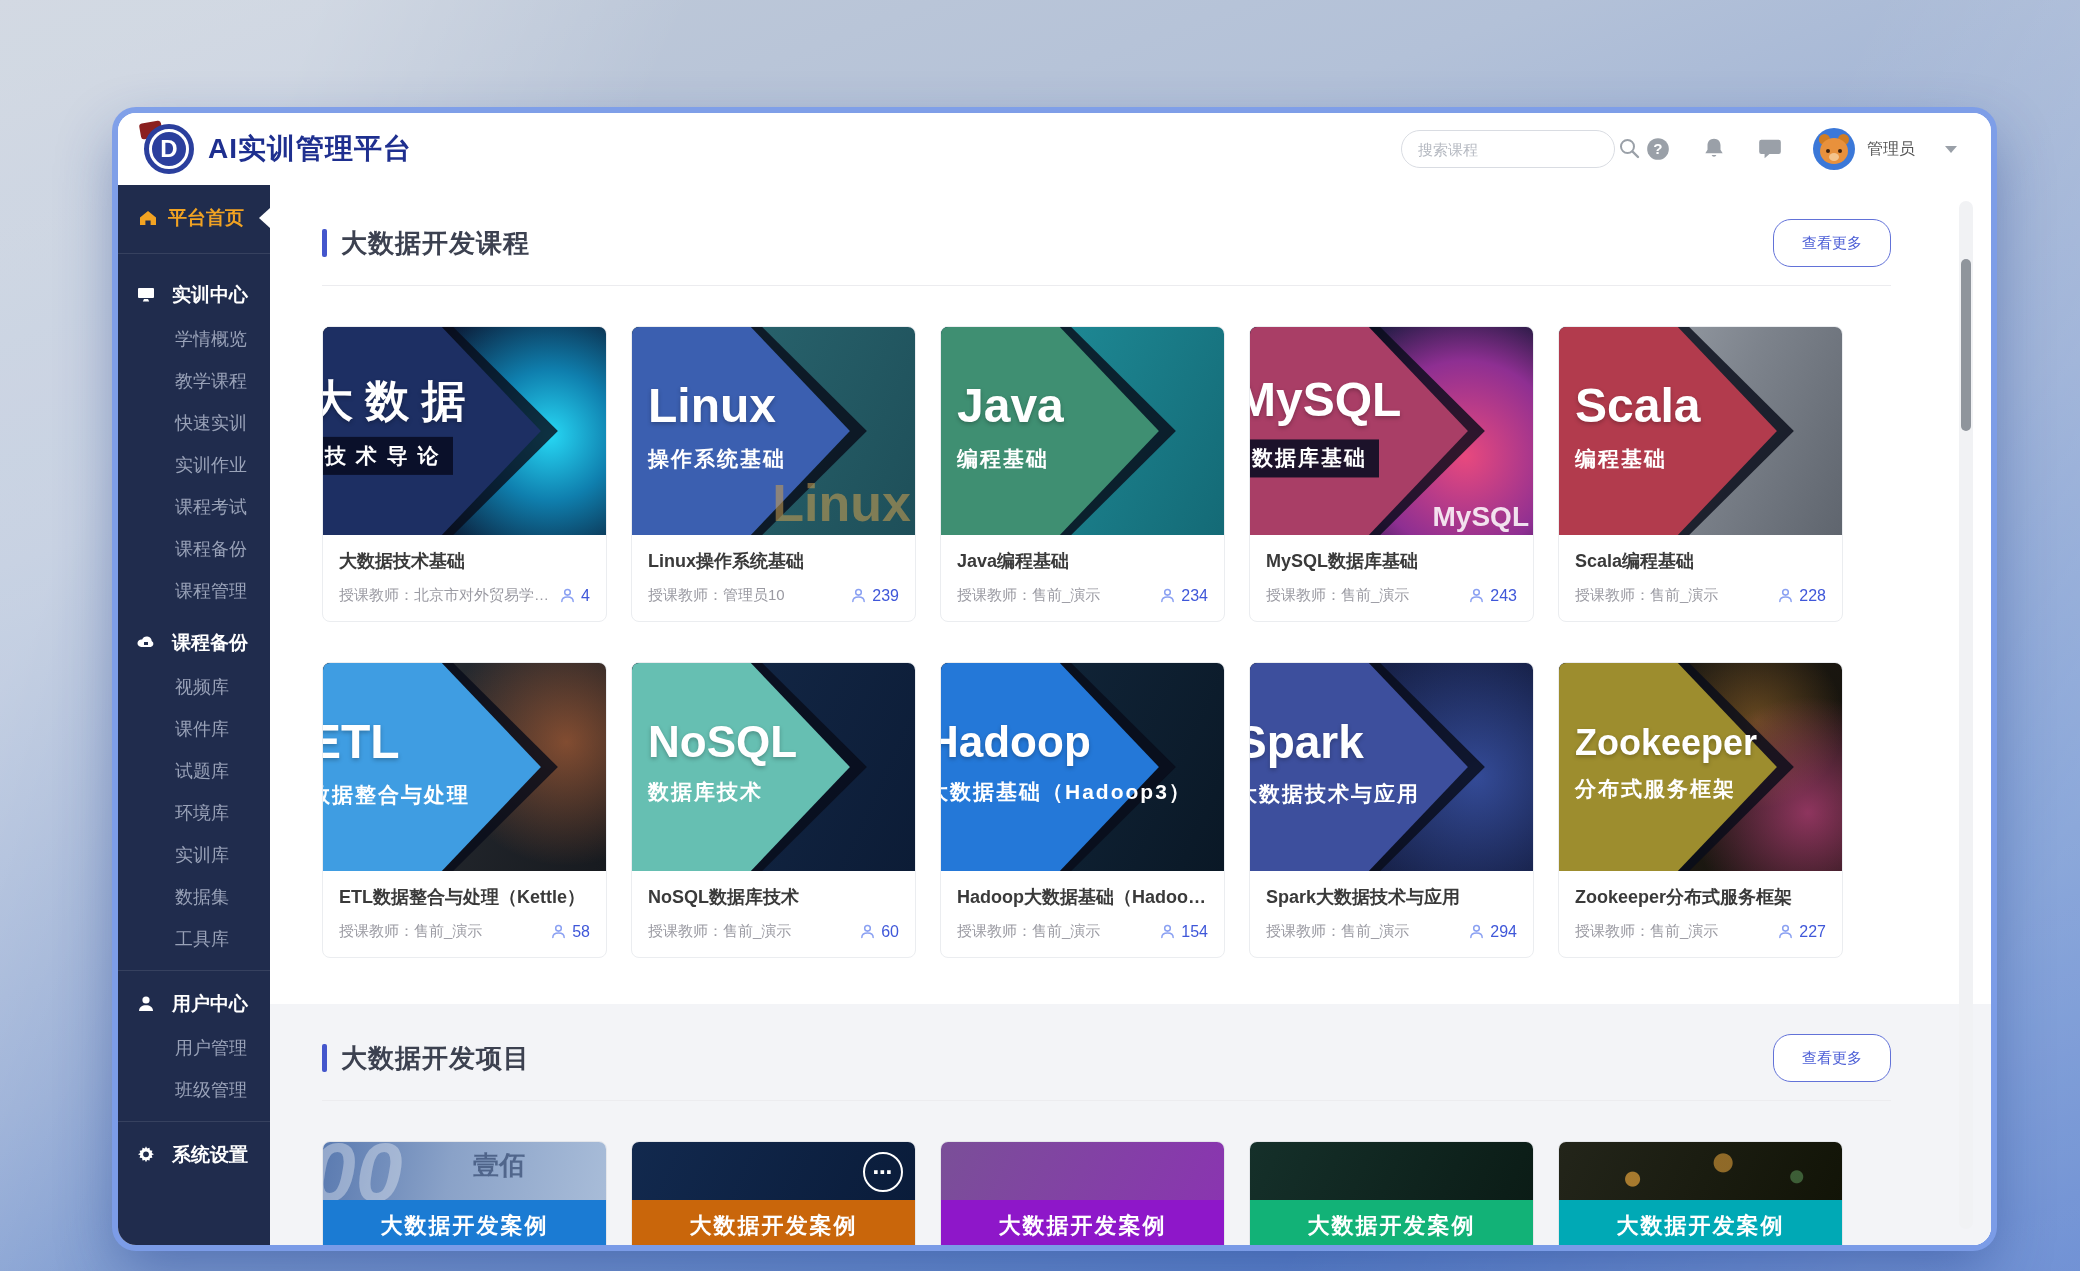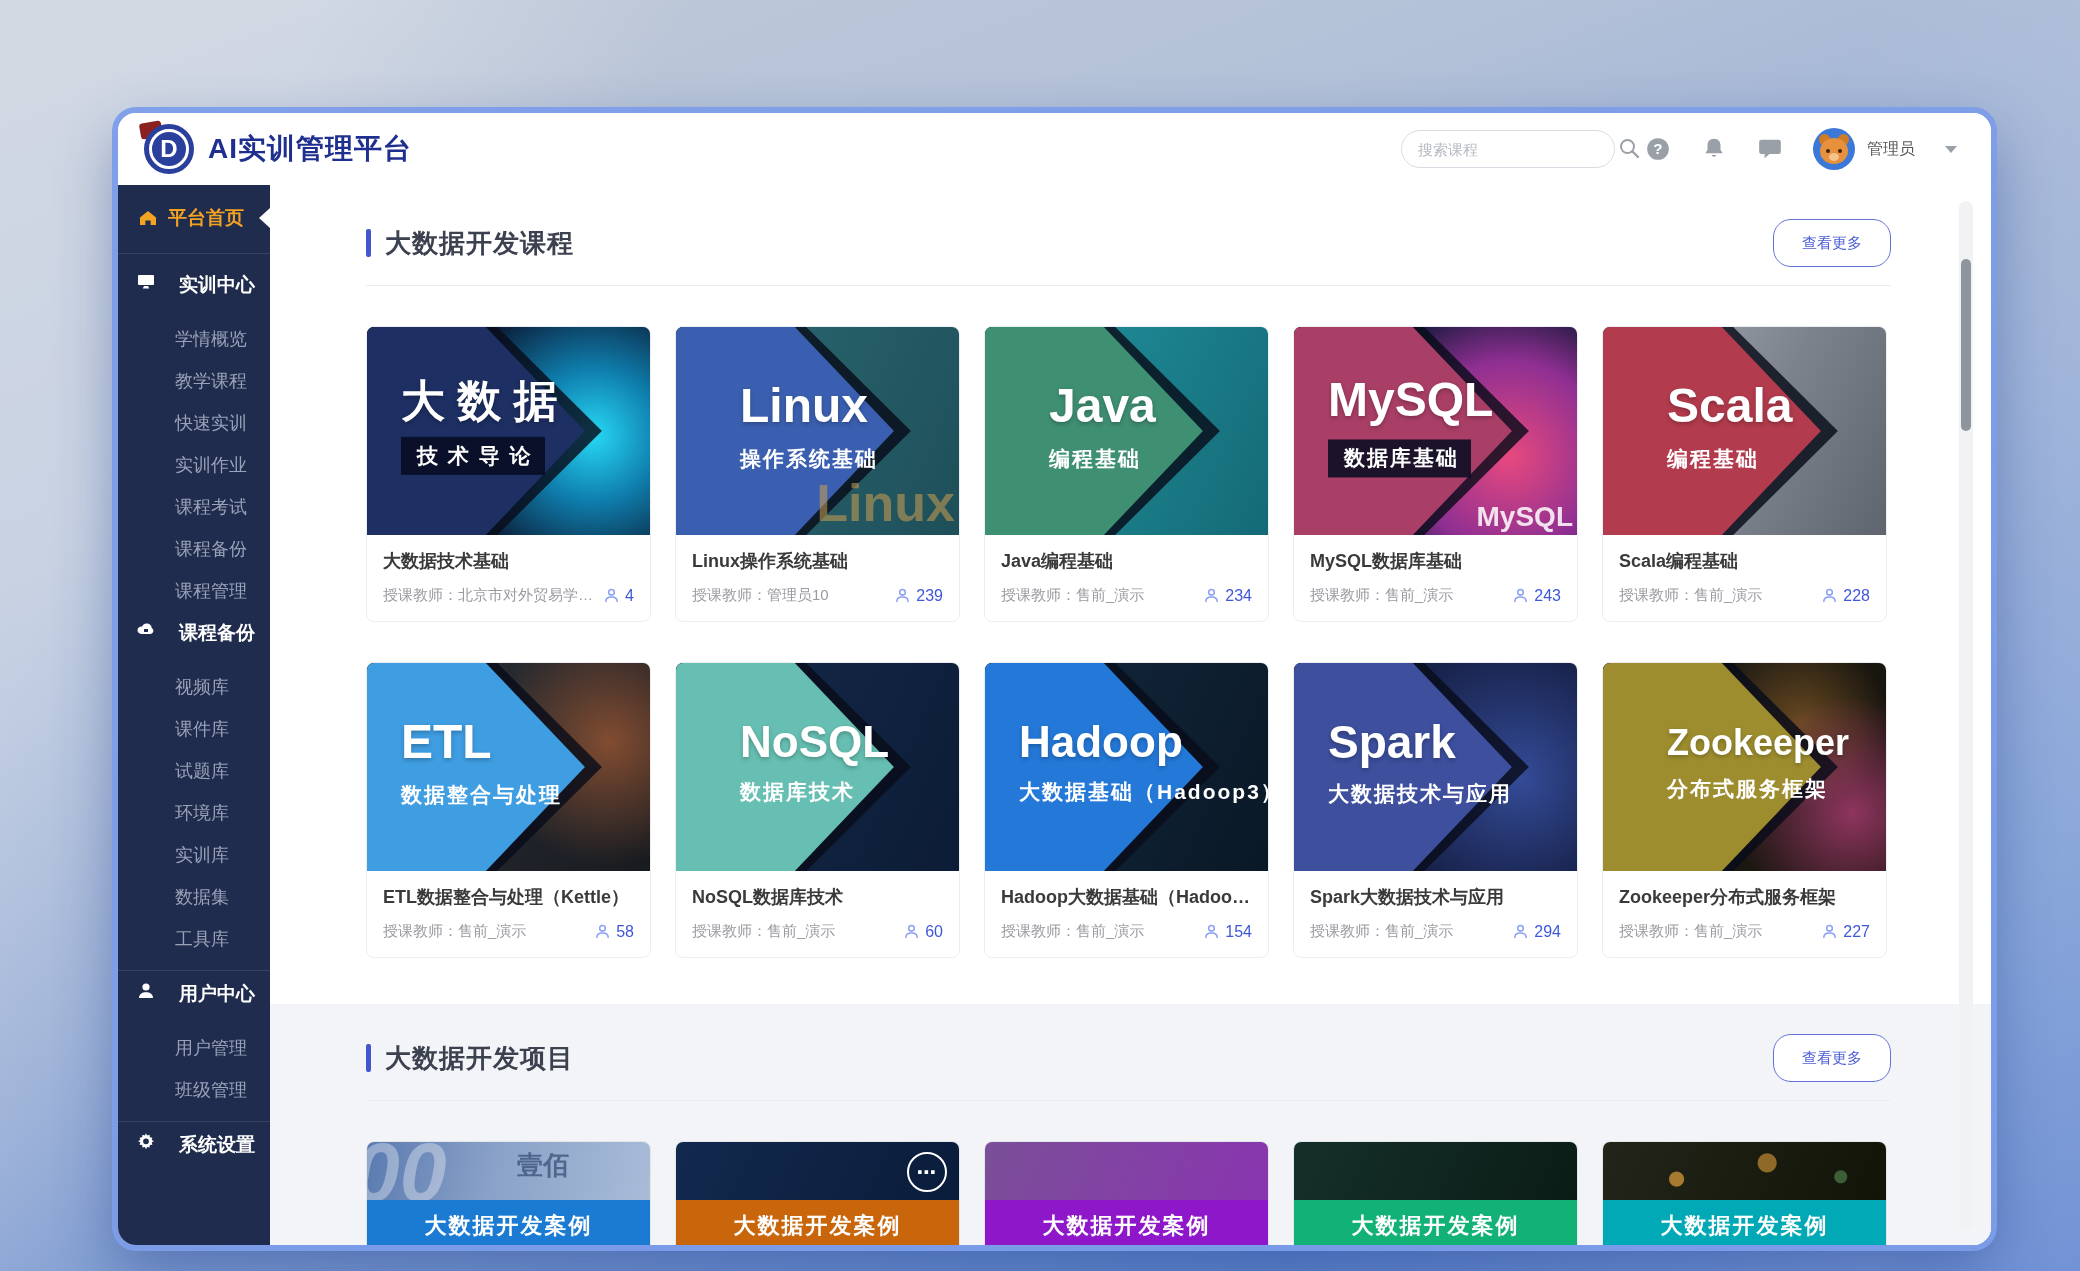--- a/index.html
+++ b/index.html
@@ -52,47 +52,47 @@
   .app-body{ display:flex; height:1060px; }
   .sidebar{ width:152px; background:#202c4d; flex-shrink:0; padding-top:8px;
     display:flex; flex-direction:column; font-size:19px; }
   .side-home{ height:50px; display:flex; align-items:center; gap:10px; padding-left:20px;
     color:#f2a322; font-weight:bold; position:relative; cursor:pointer; }
   .side-home .notch{ position:absolute; right:0; top:50%; transform:translateY(-50%);
     width:0; height:0; border-top:10px solid transparent; border-bottom:10px solid transparent;
     border-right:11px solid #ffffff; }
   .side-div{ height:1px; background:rgba(255,255,255,.10); margin:10px 0; }
   .side-group{ margin-top:8px; }
-  .side-group-h{ height:46px; display:flex; align-items:flex-start; gap:23px; padding-left:18px;
+  .side-group-h{ height:46px; display:flex; align-items:center; gap:16px; padding-left:18px;
     color:#ffffff; font-weight:bold; cursor:pointer; }
   .side-item{ height:42px; display:flex; align-items:center; padding-left:57px;
     color:#99a2b8; font-size:18px; cursor:pointer; }
   .sicon{ width:20px; height:20px; display:inline-flex; flex-shrink:0; }
   
   .main{ flex:1; background:#ffffff; position:relative; overflow:hidden;
     display:flex; flex-direction:column; }
-  .section{ padding:34px 100px 0 96px; }
+  .section{ padding:34px 100px 0 52px; }
   .sec-head{ display:flex; align-items:center; }
   .sec-bar{ width:5px; height:28px; background:#4456cc; border-radius:2px; margin-right:14px; }
   .sec-title{ font-size:26px; color:#3c4150; font-weight:600; letter-spacing:1px; }
   .more-btn{ margin-left:auto; width:118px; height:48px; border:1.5px solid #6272d8;
     border-radius:18px; background:#fff; color:#4c5ed6; font-size:15px;
     display:flex; align-items:center; justify-content:center; cursor:pointer; }
   .sec-div{ height:1px; background:#ececef; margin-top:18px; }
   .cards{ margin-top:40px; display:grid; grid-template-columns:repeat(5,285px); gap:40px 24px; }
   
   .ccard{ width:285px; background:#fff; border:1px solid #ebedf0; border-radius:8px;
     overflow:hidden; cursor:pointer; }
   .cover{ height:208px; position:relative; overflow:hidden; }
   .arrow-back{ position:absolute; inset:0;
     clip-path:polygon(0 0,46% 0,83% 50%,46% 100%,0 100%); background:rgba(8,12,26,.82); }
   .arrow-front{ position:absolute; inset:0;
     clip-path:polygon(0 0,42% 0,77% 50%,42% 100%,0 100%); background:var(--arrow,#335); }
   .cover-text{ position:absolute; left:16px; top:50%; transform:translateY(-55%);
-    color:#fff; z-index:2; white-space:nowrap;margin-left:48px; }
+    color:#fff; z-index:2; white-space:nowrap; }
   .cover-text.clip{ left:-14px; }
   .cover-title{ font-weight:bold; line-height:1.1; text-shadow:0 2px 4px rgba(0,0,0,.25); }
   .cover-sub{ font-size:21px; font-weight:bold; margin-top:12px; letter-spacing:2px; }
   .cover-sub.band{ background:rgba(8,12,34,.88); padding:5px 12px 5px 16px; display:inline-block; }
   .cover-ghost{ position:absolute; font-weight:bold; z-index:1; }
   .cinfo{ padding:14px 16px 16px; }
   .ctitle{ font-size:18px; color:#3a3a3a; font-weight:600; white-space:nowrap;
     overflow:hidden; text-overflow:ellipsis; }
   .cmeta{ margin-top:13px; display:flex; align-items:center; }
   .cteacher{ font-size:15px; color:#9a9aa2; white-space:nowrap; overflow:hidden;

